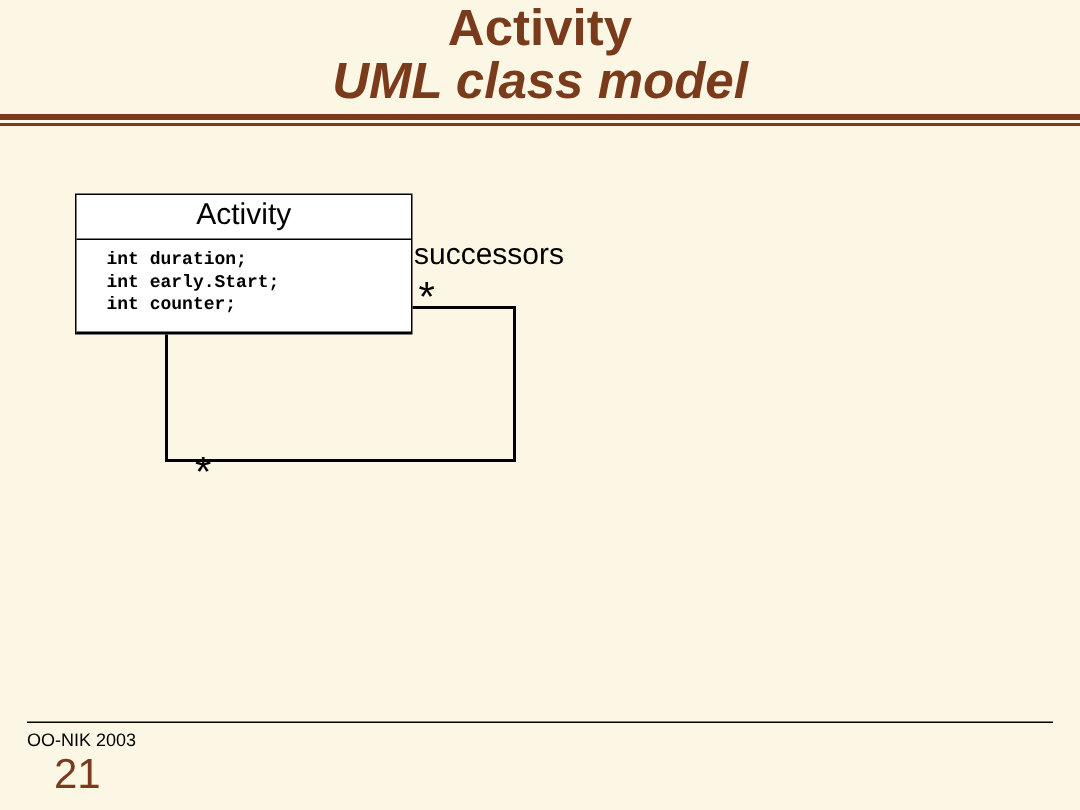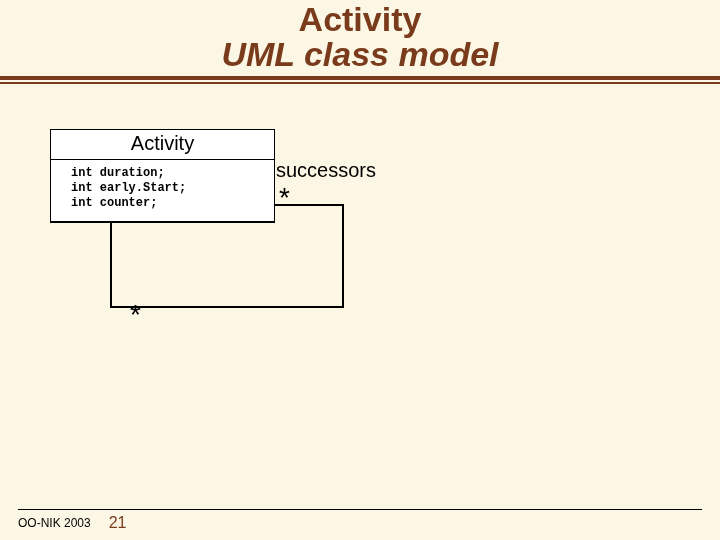--- a/index.html
+++ b/index.html
@@ -112,30 +112,31 @@
     right: 0;
     bottom: 8px;
   }
   .footline {
     height: 1px;
     background: #000;
     margin: 0 18px 4px 18px;
   }
   .footrow {
     display: flex;
-    align-items: center;
+    align-items: flex-start;
     padding: 0 18px;
     font-size: 12px;
     color: #000;
+    flex-direction: column;
   }
   .foot-left { flex: 0 0 auto; }
   .foot-mid { flex: 1 1 auto; text-align: center; }
   .foot-date { margin-left: 10px; font-size: 12px; }
   .slide-num {
-    font-size: 16px;
+    font-size: 28px;
     color: #7a3b1d;
     font-weight: normal;
     margin-left: 18px;
   }
 </style>
 </head>
 <body>
 
 <div class="title-block">
   <div class="title1">Activity</div>

